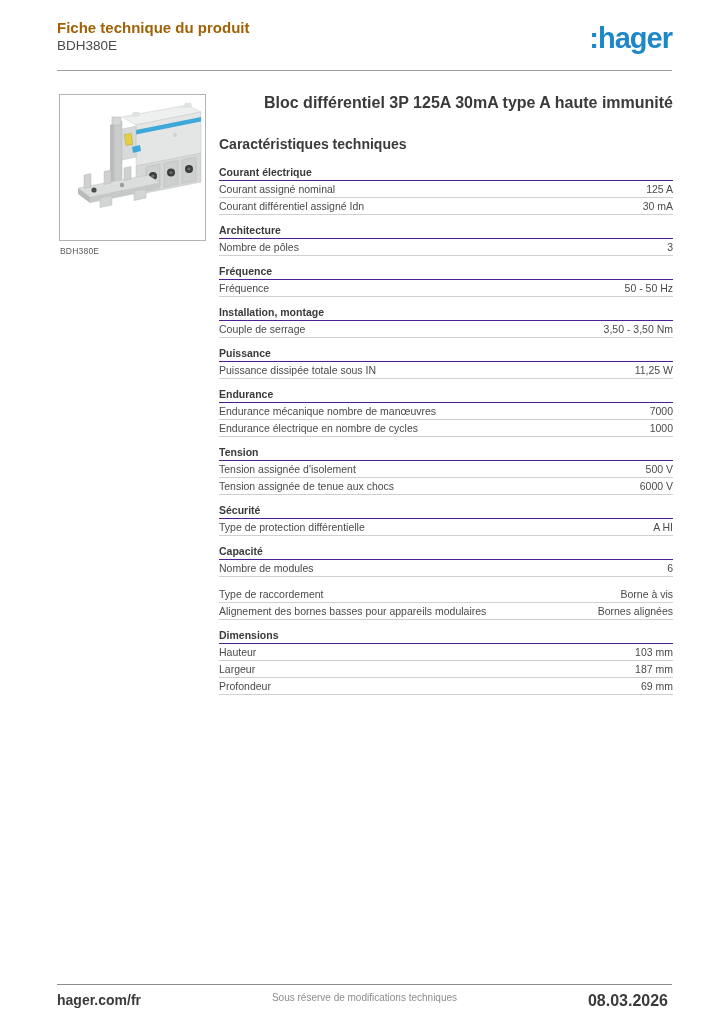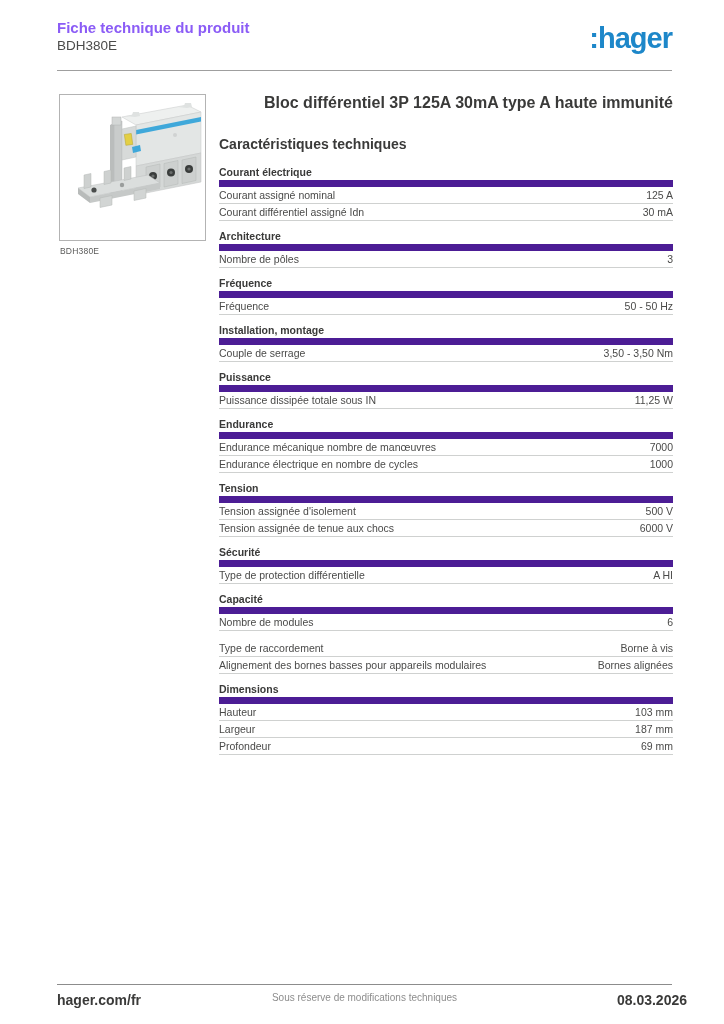--- a/index.html
+++ b/index.html
@@ -7,50 +7,50 @@
     --text-dark:#3c3c3b;
     --line-light:#cfd1d0;
     --footer-gray:#8d8d8d;
   }
   *{margin:0;padding:0;box-sizing:border-box;}
   html,body{width:724px;height:1024px;background:#ffffff;
     font-family:"Liberation Sans","DejaVu Sans",sans-serif;color:var(--text-dark);}
   .page{position:relative;width:724px;height:1024px;background:#fff;overflow:hidden;}
 
   
-  .header-title{position:absolute;left:57px;top:19px;font-size:15px;font-weight:bold;color:#8b5cf6;}
+  .header-title{position:absolute;left:57px;top:19px;font-size:15px;font-weight:bold;color:#a16207;}
   .header-subtitle{position:absolute;left:57px;top:38px;font-size:13.5px;font-weight:normal;color:#4b4b4a;}
   .logo{position:absolute;right:52px;top:24px;font-size:29px;font-weight:bold;
     color:var(--brand-blue);letter-spacing:-1px;line-height:1;}
   .header-divider{position:absolute;left:57px;top:70px;width:615px;height:1px;background:#9f9f9f;}
 
   
   .image-box{position:absolute;left:59px;top:94px;width:147px;height:147px;
     border:1px solid #b3b3b3;background:#fff;}
   .image-caption{position:absolute;left:60px;top:246px;font-size:8.5px;color:#5a5a59;letter-spacing:.2px;}
 
   
   .specs-col{position:absolute;left:219px;top:93px;width:454px;}
   .product-title{font-size:16px;font-weight:bold;color:#3a3a39;line-height:1.2;text-align:right;}
   .section-heading{font-size:14px;font-weight:bold;color:#3a3a39;margin-top:24px;}
   .spec-sections{margin-top:14px;}
   .spec-section{margin-bottom:9px;}
   .spec-section-title{font-size:10.5px;font-weight:bold;color:#3a3a39;
-    padding-bottom:2px;border-bottom:7px solid #4c1d95;}
+    padding-bottom:2px;border-bottom:1px solid #4c1d95;}
   .spec-row{display:flex;justify-content:space-between;align-items:baseline;
     font-size:10.5px;color:#4a4a49;padding:2px 0;border-bottom:1px solid var(--line-light);}
   .spec-label{text-align:right;}
   .spec-value{text-align:right;white-space:nowrap;padding-left:12px;}
 
   
   .footer-divider{position:absolute;left:57px;top:984px;width:615px;height:1px;background:#8c8c8c;}
   .footer-left{position:absolute;left:57px;top:992px;font-size:14px;font-weight:bold;color:#3a3a39;}
   .footer-center{position:absolute;left:57px;top:992px;width:615px;text-align:center;
     font-size:10px;color:var(--footer-gray);}
-  .footer-right{position:absolute;right:37px;top:992px;font-size:14px;font-weight:bold;color:#3a3a39;}
+  .footer-right{position:absolute;right:56px;top:992px;font-size:16px;font-weight:bold;color:#3a3a39;}
 </style>
 </head>
 <body>
 
 <div class="page">
 
   <div class="header-title">Fiche technique du produit</div>
   <div class="header-subtitle">BDH380E</div>
   <div class="logo">:hager</div>
   <div class="header-divider"></div>

